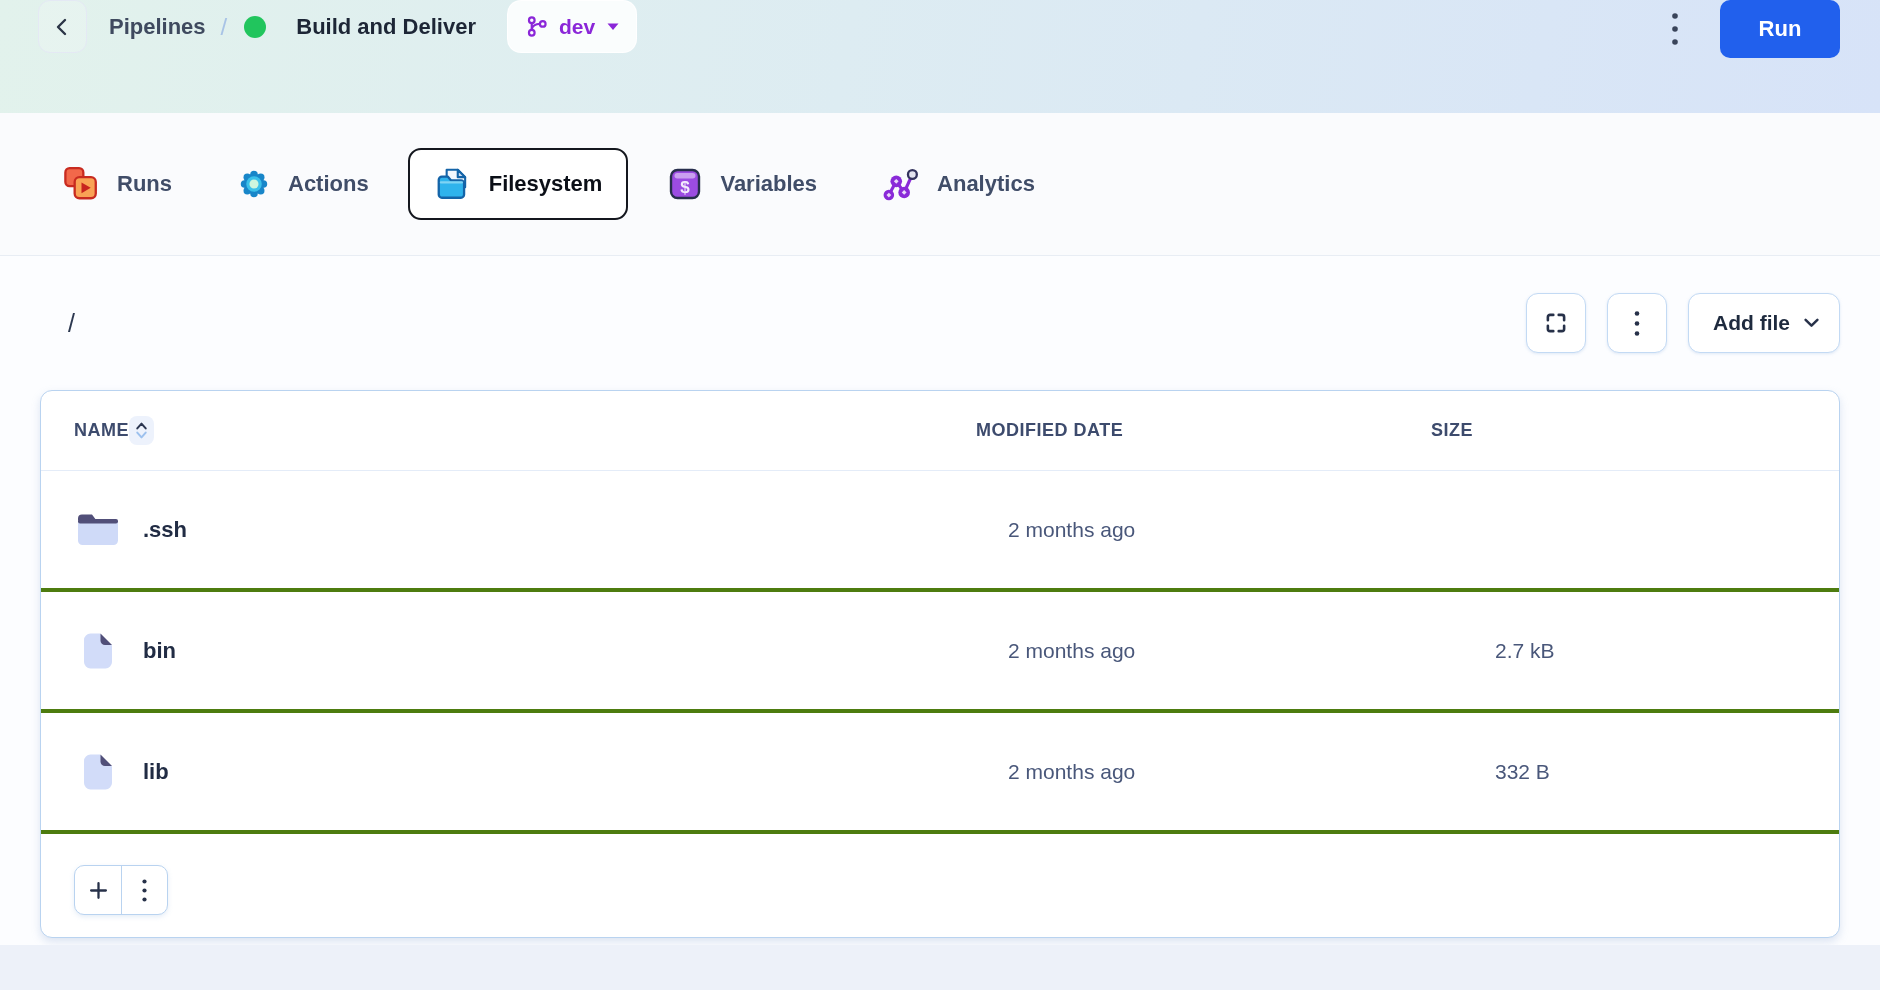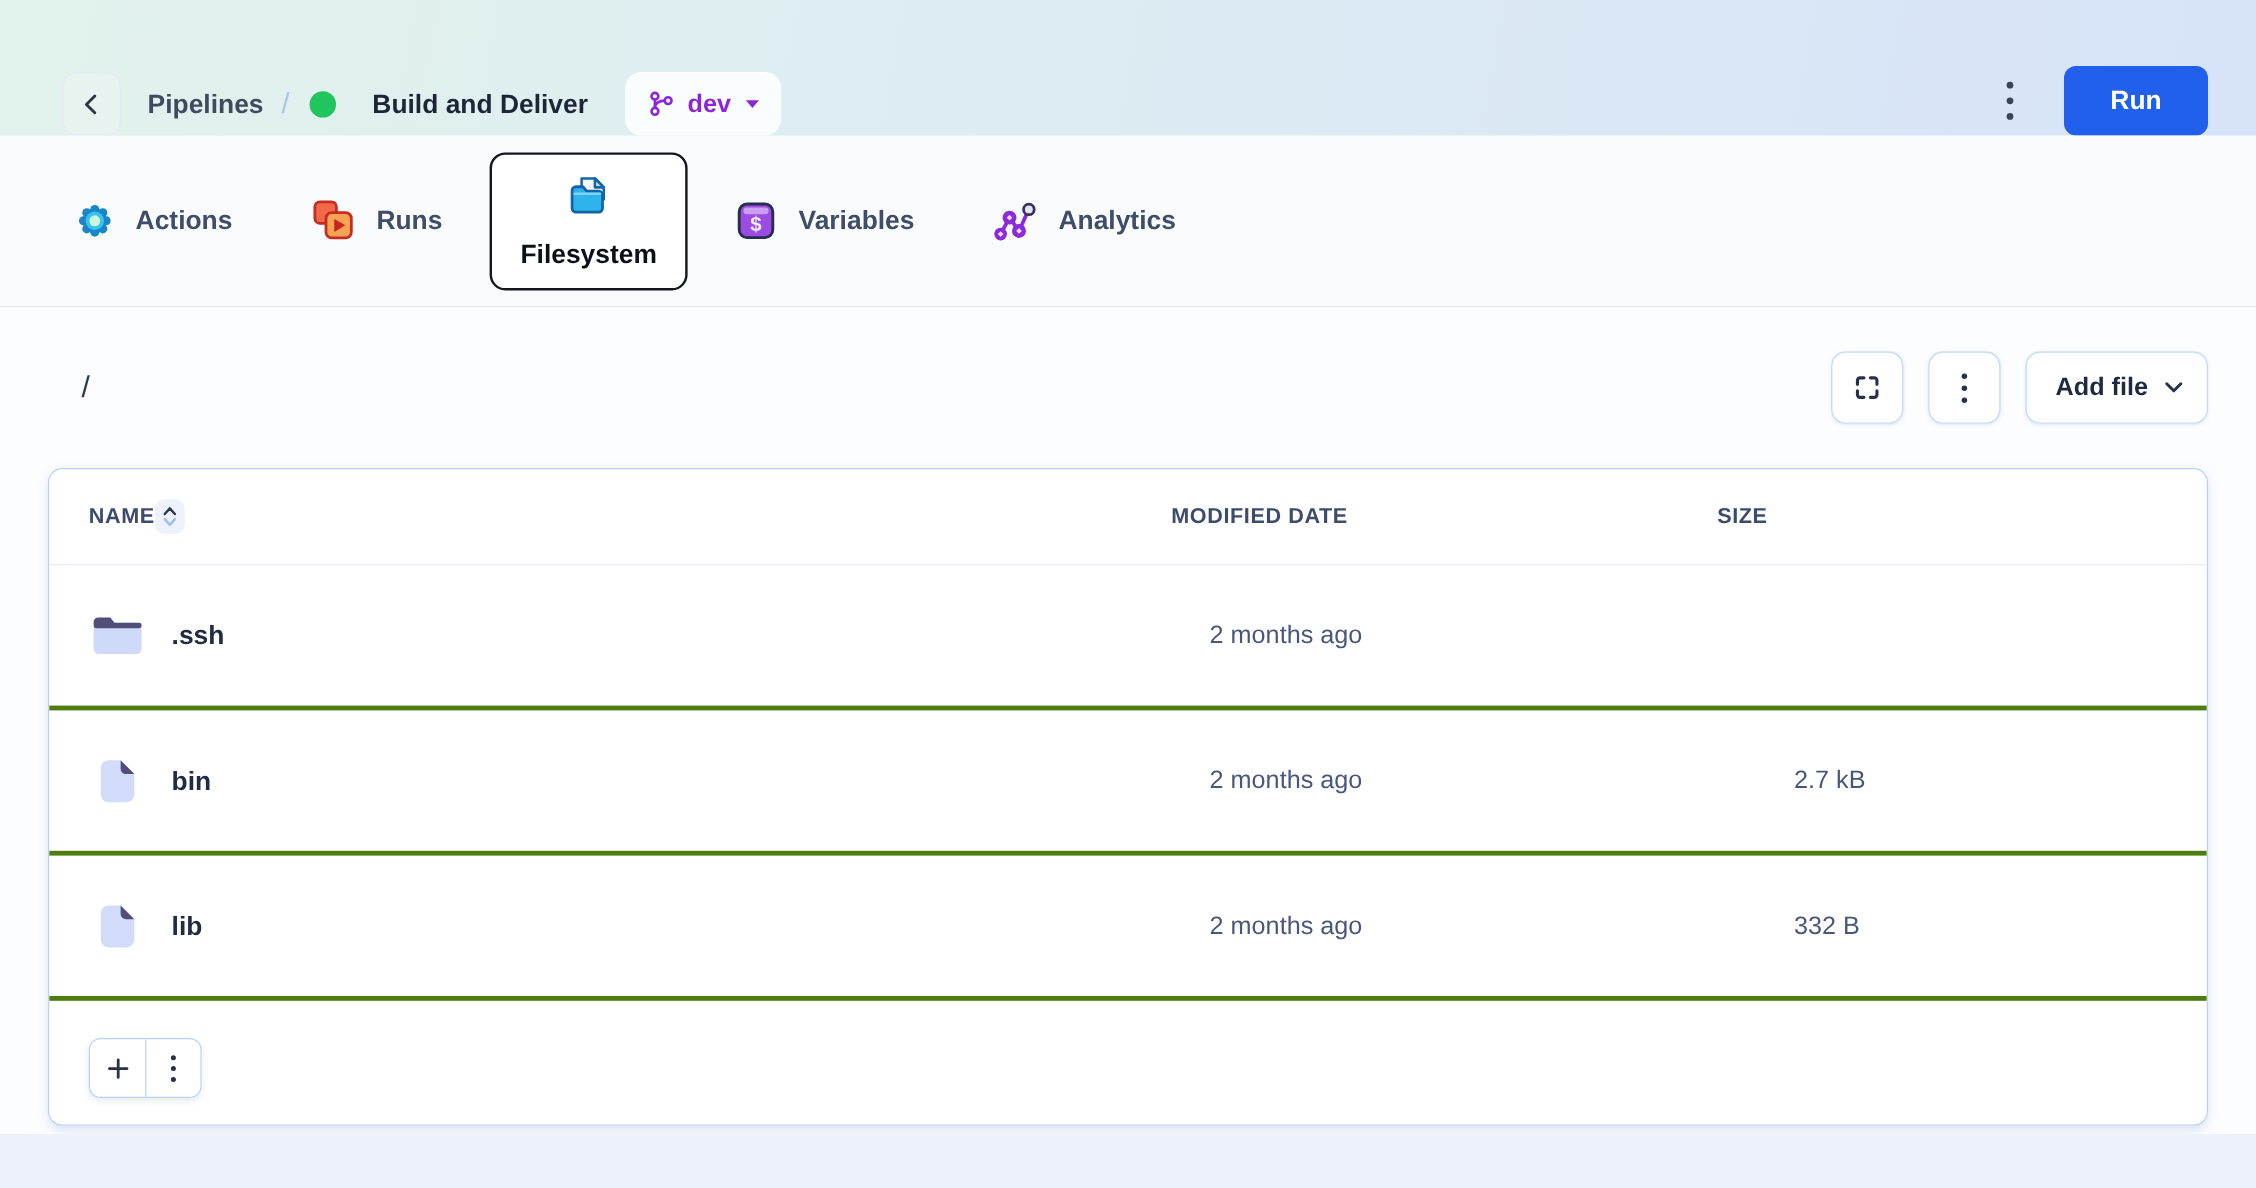--- a/index.html
+++ b/index.html
@@ -1,21 +1,21 @@
 <!DOCTYPE html>
 <html><head>
 <meta charset="utf-8">
 <style>
   * { margin:0; padding:0; box-sizing:border-box; }
   html,body { width:1880px; height:990px; }
   body { font-family:"Liberation Sans", sans-serif; overflow:hidden; }
   .app { width:1880px; height:990px; display:flex; flex-direction:column; background:#edf1f9; }
 
   
-  header { flex:0 0 113px; display:flex; align-items:flex-end; padding:0 40px 0 52px;
+  header { flex:0 0 113px; display:flex; align-items:flex-start; padding:0 40px 0 38px;
            background:linear-gradient(100deg,#e2f2ec 0%,#ddecf2 45%,#d7e3f8 100%); }
   .back-btn { width:49px; height:53px; border:1.5px solid #e4e9f4; background:rgba(255,255,255,0.18);
               border-radius:12px; display:flex; align-items:center; justify-content:center; cursor:pointer; }
   .crumbs { display:flex; align-items:center; margin-left:22px; gap:15px; font-size:22px; }
   .crumb-link { color:#3f4a5f; font-weight:600; cursor:pointer; }
   .crumb-sep { color:#a8c3e6; font-size:24px; }
   .status-dot { width:22px; height:22px; border-radius:50%; background:#21c55d; margin:0 2px; }
   .pipeline-name { color:#1d2636; font-weight:700;margin-left:13px; }
   .branch-badge { margin-left:16px; height:53px; background:rgba(255,255,255,0.85); border:1px solid rgba(255,255,255,0.95);
                   border-radius:14px; display:flex; align-items:center; gap:10px; padding:0 17px;
@@ -24,21 +24,21 @@
   .kebab-btn { background:none; border:none; padding:8px 10px; cursor:pointer; display:flex; }
   .run-btn { width:120px; height:58px; background:#2160ed; color:#fff; font-size:22px; font-weight:600;
              border:none; border-radius:10px; cursor:pointer; font-family:inherit; }
 
   
   .tabbar { flex:0 0 143px; background:#fafbfd; border-bottom:1px solid #e8edf4;
             display:flex; align-items:center; padding:0 36px; gap:13px; }
   .tab { display:flex; align-items:center; gap:17px; padding:15px 24px; background:none;
          border:2px solid transparent; border-radius:13px; font-size:22px; font-weight:600;
          color:#404d68; cursor:pointer; font-family:inherit; }
-  .tab.active { border-color:#14171e; background:#fff; color:#0b0f17; font-weight:700;flex-direction:column; }
+  .tab.active { border-color:#14171e; background:#fff; color:#0b0f17; font-weight:700; }
   .tab-icon { display:flex; align-items:center; justify-content:center; }
 
   
   main { height:689px; background:#fcfdff; padding:0 40px; }
   .toolbar { margin-top:37px; height:60px; display:flex; align-items:center; }
   .path { font-size:25px; color:#2c3850; margin-left:28px; }
   .toolbar-actions { margin-left:auto; display:flex; gap:21px;justify-content:space-between; }
   .icon-btn { width:60px; height:60px; background:#fff; border:1.5px solid #c3daf4; border-radius:12px;
               display:flex; align-items:center; justify-content:center; cursor:pointer;
               box-shadow:0 1px 3px rgba(170,195,230,.35); }
@@ -118,48 +118,48 @@
         </span>
       </button>
       <button class="run-btn">Run</button>
     </div>
   </header>
 
   <nav class="tabbar">
 
     <button class="tab">
       <span class="tab-icon">
+        <svg width="38" height="38" viewBox="0 0 36 36">
+          <rect x="3.2" y="3" width="17" height="17" rx="4" fill="#f2684a" stroke="#c82b20" stroke-width="2.2"></rect>
+          <rect x="12" y="11.5" width="20" height="20" rx="4.5" fill="#f9a355" stroke="#c82b20" stroke-width="2.2"></rect>
+          <path d="M18.5 16.5 V26.8 L27.2 21.6 Z" fill="#c8241f"></path>
+        </svg>
+      </span>
+      <span>Runs</span>
+    </button>
+
+    <button class="tab">
+      <span class="tab-icon">
         <svg width="34" height="34" viewBox="0 0 36 36">
           <g fill="#1886c9">
             <circle cx="28" cy="18" r="4"></circle>
               <circle cx="25.1" cy="25.1" r="4"></circle>
               <circle cx="18" cy="28" r="4"></circle>
             <circle cx="10.9" cy="25.1" r="4"></circle>
               <circle cx="8" cy="18" r="4"></circle>
               <circle cx="10.9" cy="10.9" r="4"></circle>
             <circle cx="18" cy="8" r="4"></circle>
               <circle cx="25.1" cy="10.9" r="4"></circle>
           </g>
           <circle cx="18" cy="18" r="10.8" fill="#1886c9"></circle>
           <circle cx="18" cy="18" r="8.2" fill="#3bc1ea"></circle>
           <circle cx="18" cy="18" r="4.8" fill="#cdf6de"></circle>
         </svg>
       </span>
       <span>Actions</span>
-    </button>
-
-    <button class="tab">
-      <span class="tab-icon">
-        <svg width="38" height="38" viewBox="0 0 36 36">
-          <rect x="3.2" y="3" width="17" height="17" rx="4" fill="#f2684a" stroke="#c82b20" stroke-width="2.2"></rect>
-          <rect x="12" y="11.5" width="20" height="20" rx="4.5" fill="#f9a355" stroke="#c82b20" stroke-width="2.2"></rect>
-          <path d="M18.5 16.5 V26.8 L27.2 21.6 Z" fill="#c8241f"></path>
-        </svg>
-      </span>
-      <span>Runs</span>
     </button>
 
     <button class="tab active">
       <span class="tab-icon">
         <svg width="38" height="38" viewBox="0 0 36 36">
           <path d="M12 4.5 H22.5 L29.5 11.5 V21 H12 Z" fill="#f4f8fd" stroke="#1464a8" stroke-width="2" stroke-linejoin="round"></path>
           <path d="M22.5 4.5 L29.5 11.5 H22.5 Z" fill="#c7dcf2" stroke="#1464a8" stroke-width="2" stroke-linejoin="round"></path>
           <path d="M4.5 14 A3 3 0 0 1 7.5 11 H13 L16 14.5 H25.5 A3 3 0 0 1 28.5 17.5 V28 A3 3 0 0 1 25.5 31 H7.5 A3 3 0 0 1 4.5 28 Z" fill="#2fb3ec" stroke="#1464a8" stroke-width="2.2" stroke-linejoin="round"></path>
           <path d="M6.5 16.5 H26.5" stroke="#7fd4f4" stroke-width="2" stroke-linecap="round"></path>
         </svg>

